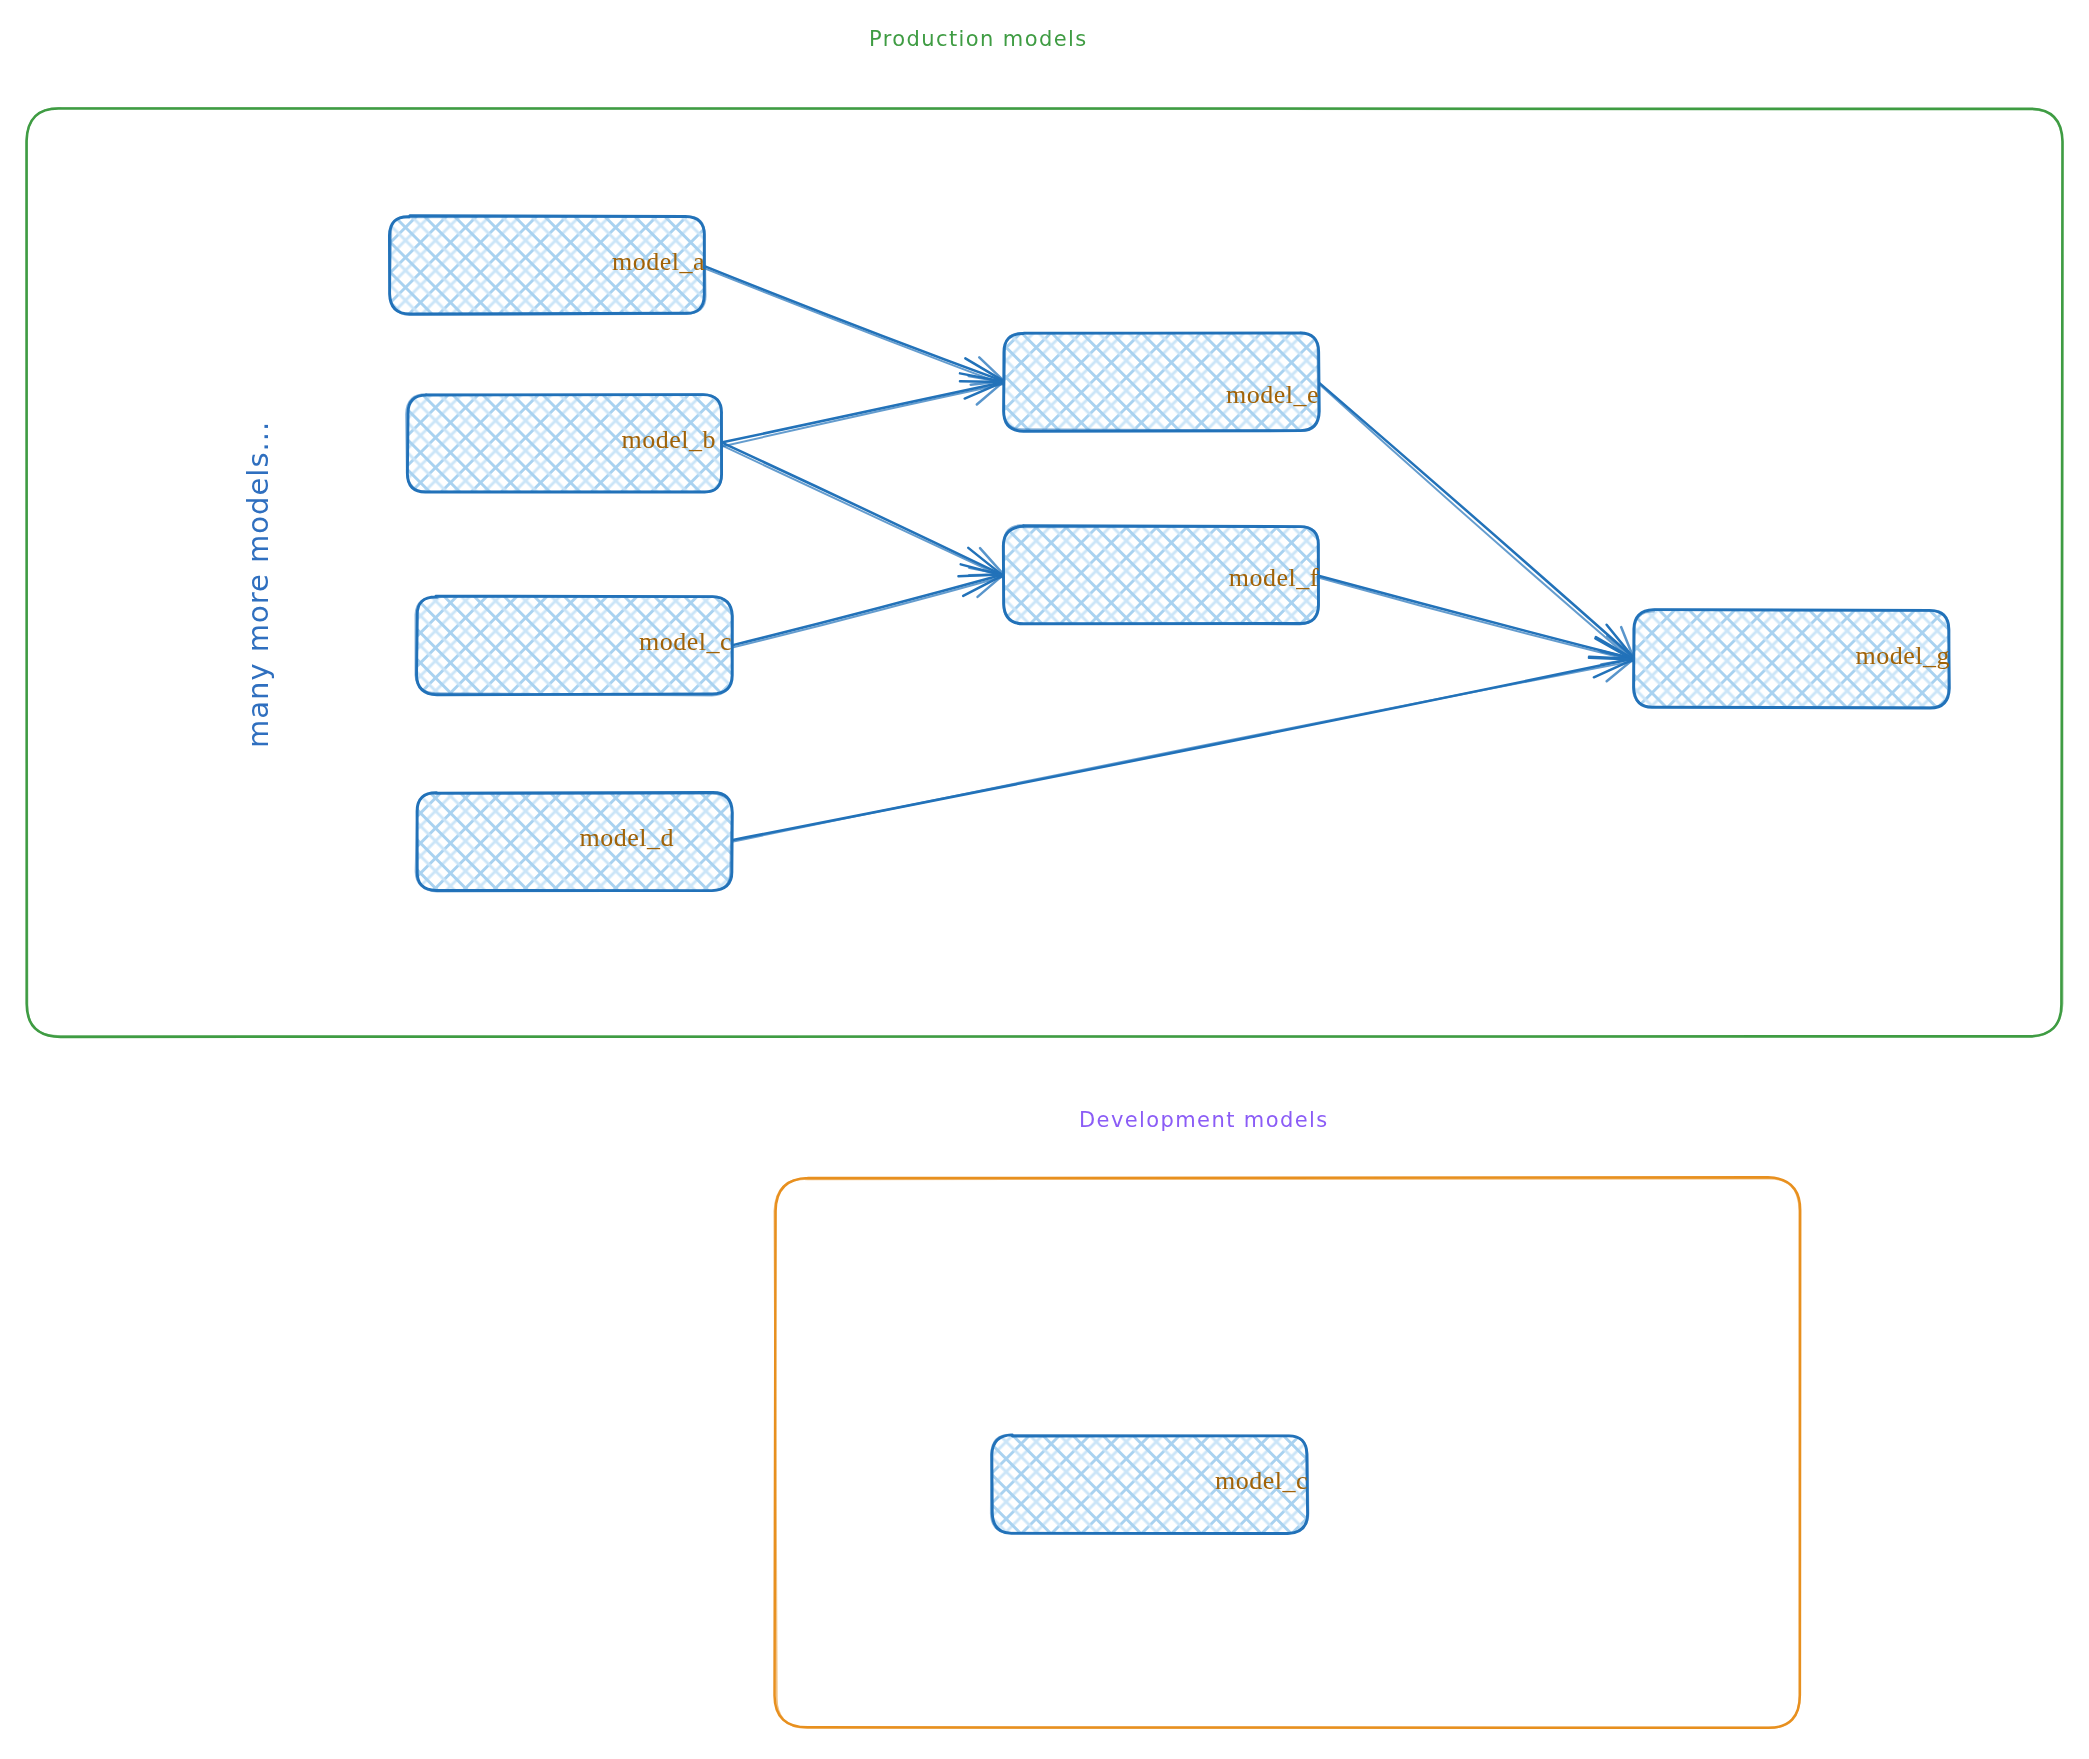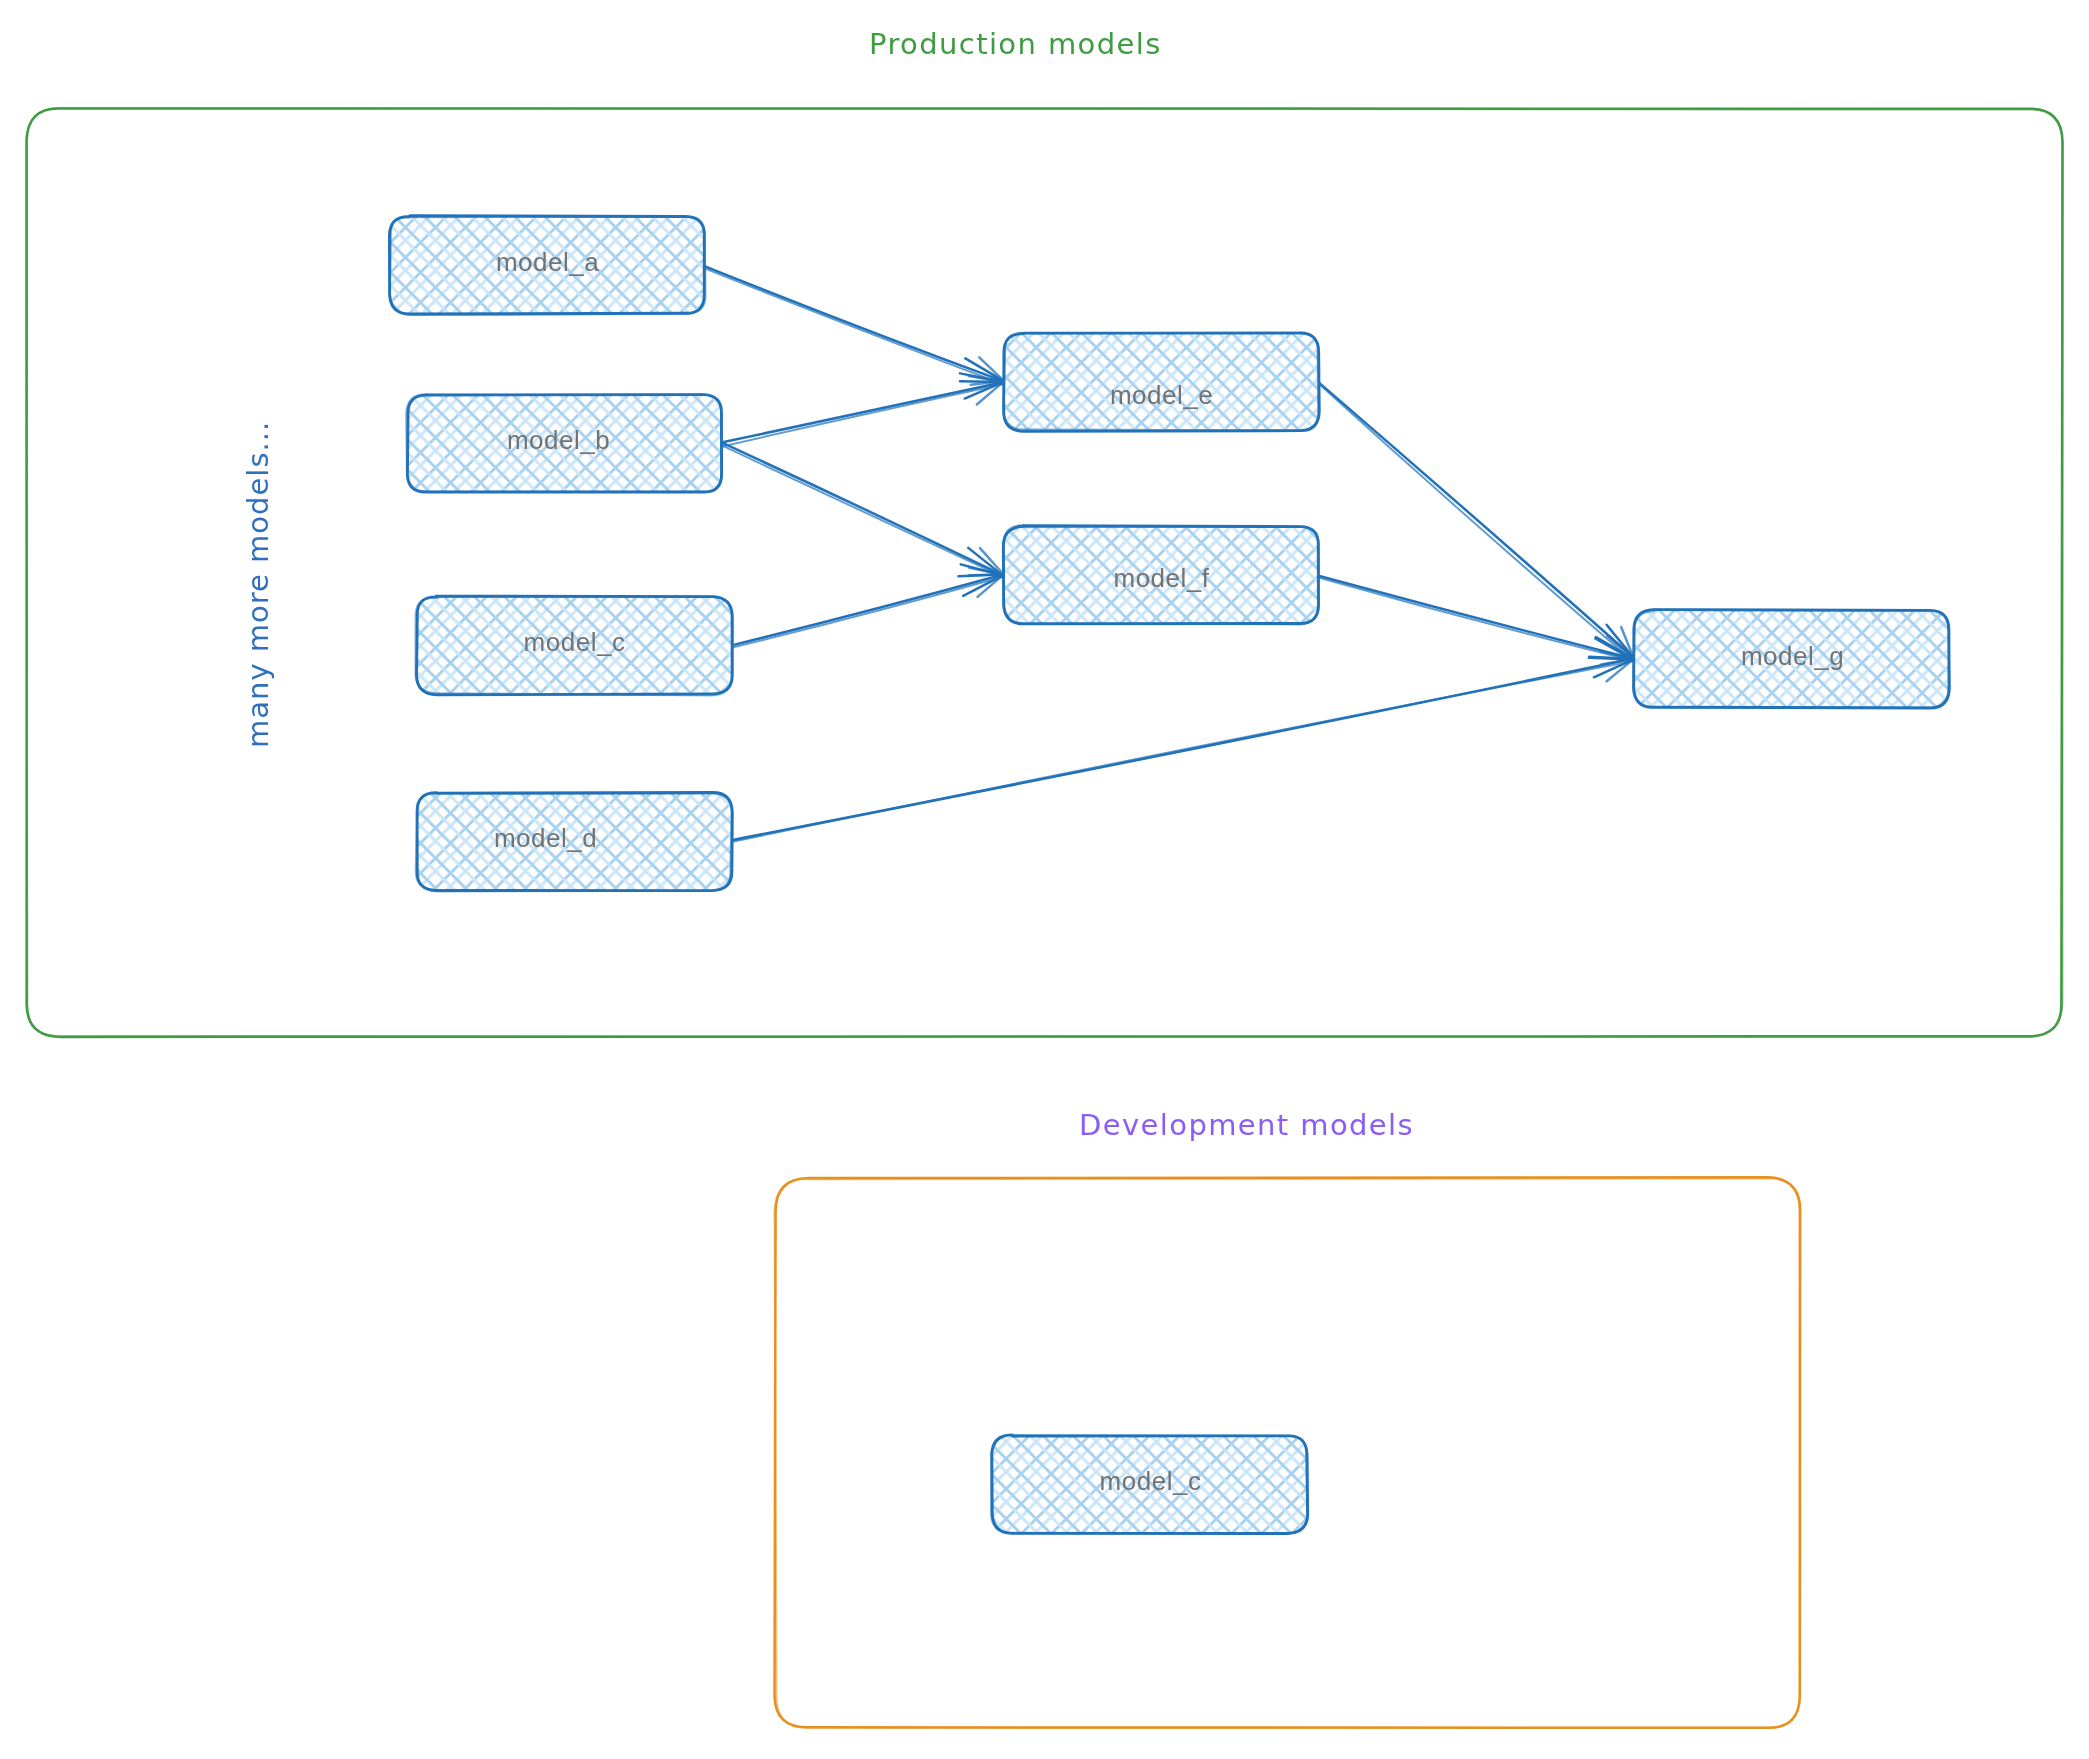--- a/index.html
+++ b/index.html
@@ -21,36 +21,36 @@
   svg.layer {
     position: absolute;
     left: 0;
     top: 0;
     width: 2089px;
     height: 1759px;
   }
   .group-title {
     position: absolute;
     font-family: "DejaVu Sans", sans-serif;
-    font-size: 29px;
+    font-size: 21px;
     letter-spacing: 1.4px;
     white-space: nowrap;
     font-weight: 400;
   }
   .group-title.green { color: #3f9c43; }
   .group-title.orange { color: #8b5cf6; text-align: right; }
 
   .node-label {
     position: absolute;
-    font-family: Liberation Sans, sans-serif;
+    font-family: Liberation Serif, serif;
     font-size: 26px;
-    color: #737373;
+    color: #a16207;
     white-space: nowrap;
     letter-spacing: 0.5px;
-    text-align: center;
+    text-align: right;
     pointer-events: none;
   }
   .side-note {
     position: absolute;
     font-family: "DejaVu Sans", sans-serif;
     font-size: 29px;
     color: #2f6fbf;
     white-space: nowrap;
     transform-origin: left top;
     transform: rotate(-90deg);

